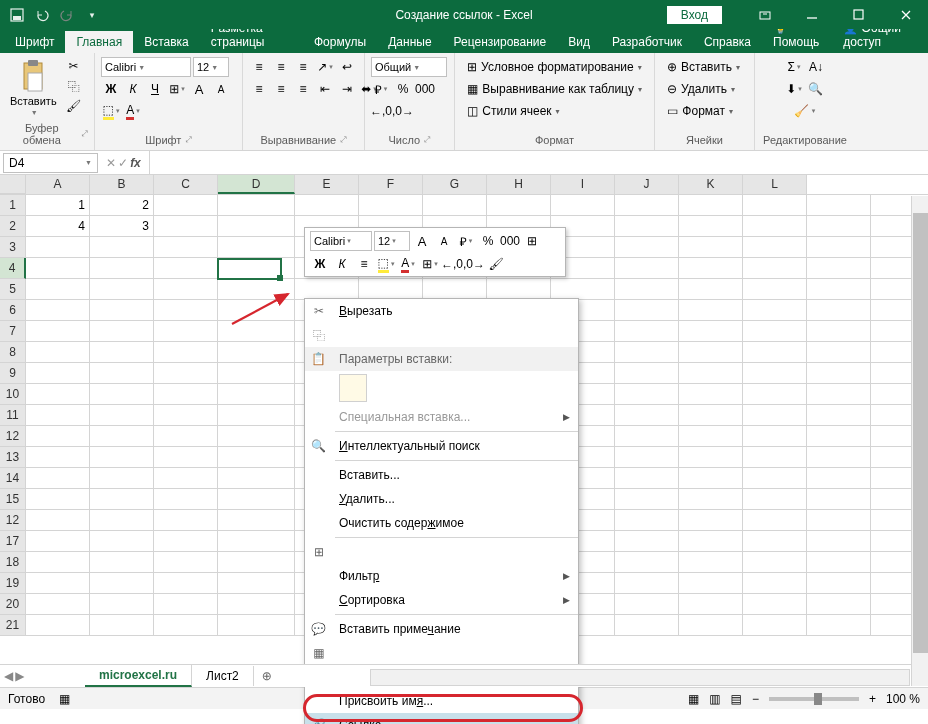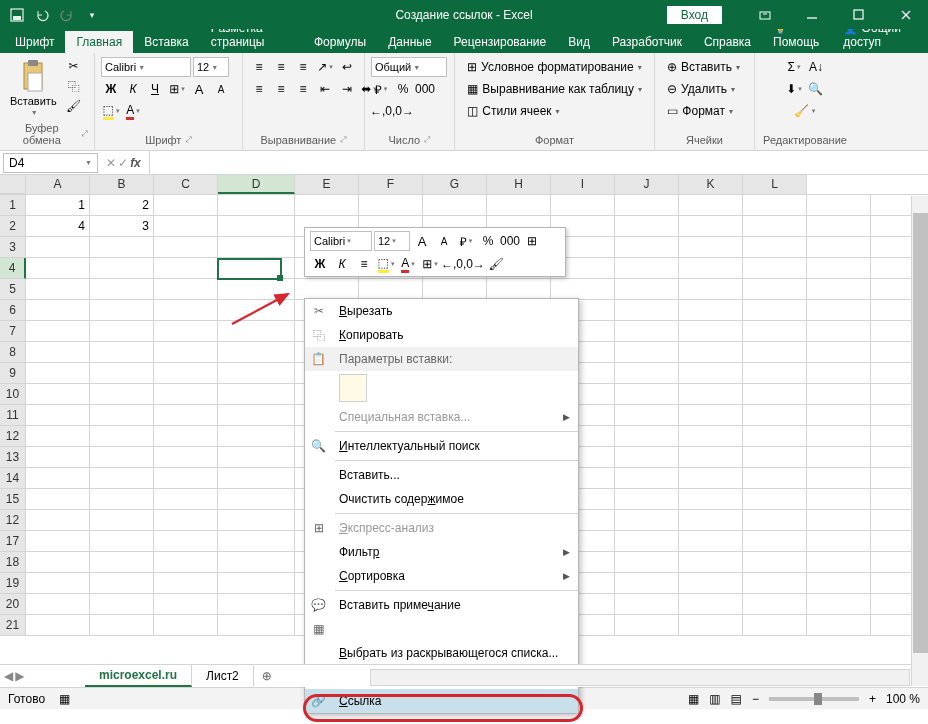--- a/index.html
+++ b/index.html
@@ -748,21 +748,20 @@
   </div>
 </div>
 
 <div class="ctx">
   <div class="ctx-item">
       <span class="ctx-icon">✂</span>
       <span class="ctx-label"><span class="u">В</span><span>ырезать</span></span>
     </div>
   <div class="ctx-item">
       <span class="ctx-icon">⿻</span>
-      <span class="ctx-label"><span class="u">К</span>опировать</span>
     </div>
   <div class="ctx-head">
       <span class="ctx-icon">📋</span>
       <span>Параметры вставки:</span>
     </div>
   <div class="paste-block">
       <div class="paste-opt"></div>
     </div>
   <div class="ctx-item disabled">
       <span class="ctx-icon"></span>
@@ -774,26 +773,29 @@
       <span class="ctx-icon">🔍</span>
       <span class="ctx-label"><span class="u">И</span>нтеллектуальный поиск</span>
     </div>
   <div class="ctx-sep"></div>
   <div class="ctx-item">
       <span class="ctx-icon"></span>
       <span class="ctx-label">Вставить...</span>
     </div>
   <div class="ctx-item">
       <span class="ctx-icon"></span>
+      <span class="ctx-label"><span class="u">У</span>далить...</span>
+    </div>
+  <div class="ctx-item">
+      <span class="ctx-icon"></span>
       <span class="ctx-label">Очистить содер<span class="u">ж</span>имое</span>
     </div>
   <div class="ctx-sep"></div>
   <div class="ctx-item disabled">
       <span class="ctx-icon">⊞</span>
-      <span class="ctx-label"><span class="u">Э</span>кспресс-анализ</span>
     </div>
   <div class="ctx-item">
       <span class="ctx-icon"></span>
       <span class="ctx-label">Фильт<span class="u">р</span></span>
       <span class="ctx-arrow">▶</span>
     </div>
   <div class="ctx-item">
       <span class="ctx-icon"></span>
       <span class="ctx-label"><span class="u">С</span>ортировка</span>
       <span class="ctx-arrow">▶</span>

